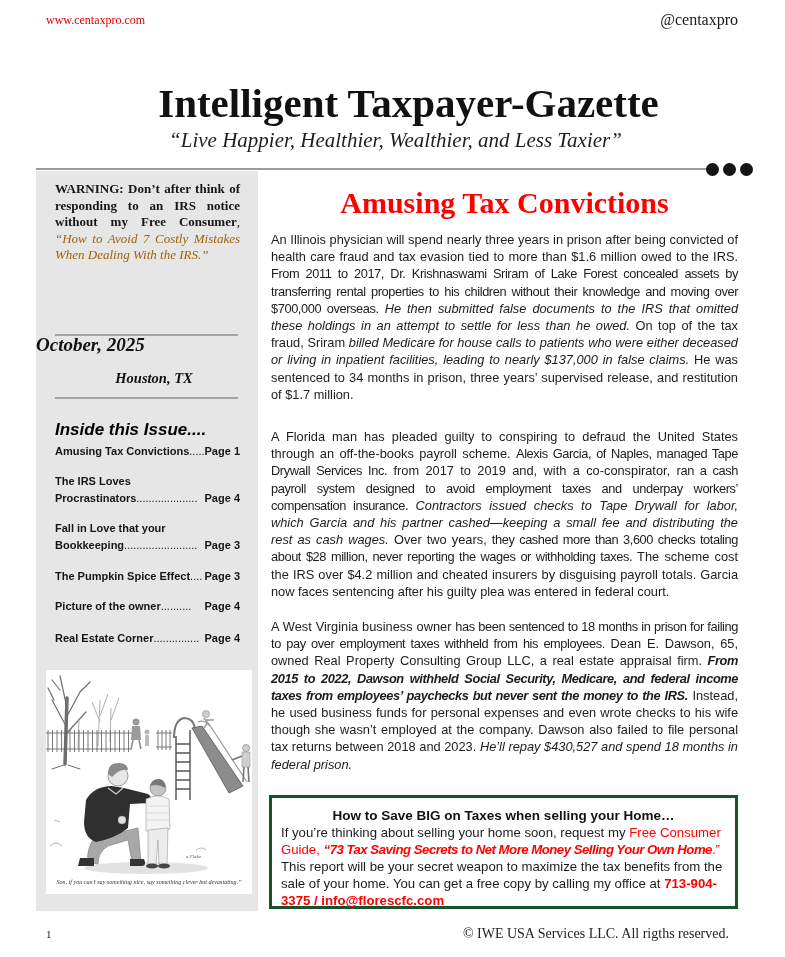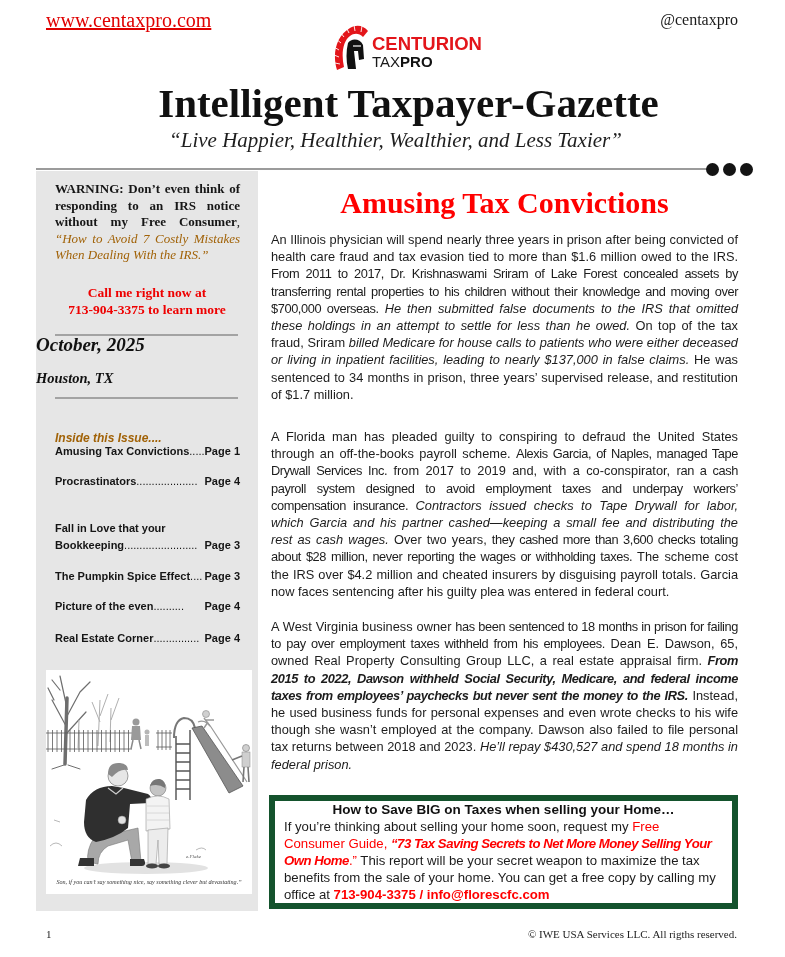--- a/index.html
+++ b/index.html
@@ -1,112 +1,101 @@
 <!DOCTYPE html>
 <html style="--accent-red: #ff0000; --link-red: #e00000; --cta-red: #ee0000; --brand-red: #e3151a; --sidebar-bg: #e6e6e6; --rule: #9b9b9b; --text: #1c1c1c;"><head>
 <meta charset="utf-8">
 <style>
 *{box-sizing:border-box;margin:0;padding:0;}
 html,body{background:#fff;}
 .page{position:relative;width:785px;height:957px;background:#fff;overflow:hidden;color:var(--text,#1c1c1c);}
 .abs{position:absolute;}
 
-.site-link{left:46px;top:11px;font-family:"Liberation Serif",serif;font-size:20px;line-height:18px;color:var(--link-red,#e00000);text-decoration:underline;cursor:pointer;}
+.site-link{left:46px;top:11px;font-family:"Liberation Serif",serif;font-size:12px;line-height:18px;color:var(--link-red,#e00000);cursor:pointer;}
 .handle{right:47px;top:11px;font-family:"Liberation Serif",serif;font-size:16px;line-height:18px;color:#1a1a1a;}
 .logo{left:333px;top:24px;width:160px;height:50px;}
 .logo .crest{position:absolute;left:0;top:0;width:36px;height:48px;}
 .logo .brand{position:absolute;left:39px;top:10.6px;font-family:"Liberation Sans",sans-serif;font-weight:bold;font-size:18.5px;line-height:1;color:var(--brand-red,#e3151a);white-space:nowrap;}
 .logo .sub{position:absolute;left:39px;top:30px;font-family:"Liberation Sans",sans-serif;font-size:15px;line-height:1;color:#1a1a1a;white-space:nowrap;}
 .logo .sub .pro{font-weight:bold;color:#111;}
 .title{left:16px;top:83px;width:785px;text-align:center;font-family:"Liberation Serif",serif;font-weight:bold;font-size:41px;line-height:1;color:#111;white-space:nowrap;}
 .tagline{left:0;top:130px;width:791px;text-align:center;font-family:"Liberation Serif",serif;font-style:italic;font-size:21px;line-height:1;color:#1e1e1e;white-space:nowrap;}
 .rule{left:36px;top:168px;width:672px;height:2px;background:var(--rule,#9b9b9b);}
 .dot{top:162.5px;width:13px;height:13px;border-radius:50%;background:#141414;}
 
 .sidebar{left:36px;top:171px;width:222px;height:740px;background:var(--sidebar-bg,#e6e6e6);}
 .sidebar .warning{position:absolute;left:19px;top:10px;width:185px;font-family:"Liberation Serif",serif;font-size:13px;line-height:16.5px;text-align:justify;color:#161616;}
 .warning .sb{font-weight:bold;}
 .warning .si{font-style:italic;color:#a16207;}
 .sidebar .cta{position:absolute;left:10px;top:113px;width:202px;text-align:center;font-family:"Liberation Serif",serif;font-weight:bold;font-size:13.5px;line-height:17px;color:var(--cta-red,#ee0000);}
 .sidebar .hr{position:absolute;left:19px;width:183px;height:1.5px;background:#a3a3a3;}
 .sidebar .date{position:absolute;left:0;top:163px;width:222px;text-align:left;font-family:"Liberation Serif",serif;font-weight:bold;font-style:italic;font-size:19px;line-height:22px;color:#111;}
-.sidebar .loc{position:absolute;left:0;top:199px;width:236px;font-family:"Liberation Serif",serif;font-weight:bold;font-style:italic;font-size:14.5px;line-height:17px;color:#111;}
-.toc-head{position:absolute;left:19px;top:257px;font-family:"Liberation Sans",sans-serif;font-weight:bold;font-style:italic;font-size:12px;line-height:20px;color:#a16207;white-space:nowrap;}
+.sidebar .loc{position:absolute;left:0;top:199px;width:236px;text-align:center;font-family:"Liberation Serif",serif;font-weight:bold;font-style:italic;font-size:14.5px;line-height:17px;color:#111;}
+.toc-head{position:absolute;left:19px;top:249px;font-family:"Liberation Sans",sans-serif;font-weight:bold;font-style:italic;font-size:17px;line-height:20px;color:#000000;white-space:nowrap;}
 .toc-item{position:absolute;left:19px;width:185px;font-family:"Liberation Sans",sans-serif;font-weight:bold;font-size:11px;line-height:16.5px;color:#151515;cursor:pointer;}
 .toc-line{display:flex;white-space:nowrap;}
 .toc-line .leader{font-weight:normal;overflow:hidden;min-width:0;flex:0 1 auto;}
 .toc-line .pg{margin-left:auto;padding-left:1px;flex:0 0 auto;}
 .cartoon{position:absolute;left:10px;top:499px;width:206px;height:224px;background:#fff;}
 
 .art-title{left:271px;top:188px;width:467px;text-align:center;font-family:"Liberation Serif",serif;font-size:30px;line-height:1;color:var(--accent-red,#ff0000);white-space:nowrap;}
 .para{left:271px;width:467px;font-family:"Liberation Sans",sans-serif;font-size:12.8px;line-height:17.2px;text-align:justify;color:#1c1c1c;}
 .para .b{font-weight:normal;letter-spacing:-0.4px;}
 .para .i{font-style:italic;}
 .para .bi{font-weight:bold;font-style:italic;letter-spacing:-0.4px;}
-.promo{left:269px;top:795px;width:469px;height:114px;border:6px solid #14532d;padding:0 9px 0 9px;background:#fff;}
+.promo{left:269px;top:795px;width:469px;height:114px;border:3px solid #14532d;padding:9px 9px 0 9px;background:#fff;}
 .promo-title{text-align:center;font-family:"Liberation Sans",sans-serif;font-weight:bold;font-size:13.5px;line-height:17px;color:#111;white-space:nowrap;}
 .promo-body{font-family:"Liberation Sans",sans-serif;font-size:13.2px;line-height:17px;color:#1c1c1c;}
 .promo-body .red{color:var(--accent-red,#ff0000);}
 .promo-body .bi{font-weight:bold;font-style:italic;letter-spacing:-0.5px;}
 .promo-body .b{font-weight:bold;}
 
 .pgnum{left:46px;top:927px;font-family:"Liberation Serif",serif;font-size:11px;line-height:14px;color:#222;}
-.copy{right:48px;top:927px;font-family:"Liberation Serif",serif;font-size:11px;line-height:14px;color:#222;white-space:nowrap;}
+.copy{right:56px;top:927px;font-family:"Liberation Serif",serif;font-size:14px;line-height:14px;color:#222;white-space:nowrap;}
 </style>
 </head>
 <body>
 
 <div class="page">
 
   <a class="abs site-link">www.centaxpro.com</a>
   <div class="abs handle">@centaxpro</div>
 
-  <div class="abs logo">
-    <svg class="crest" viewBox="0 0 36 48">
-      <path d="M4 46 C-1 30 3 12 17 4 C24 0 31 2 35 7 L30 13 C26 9 21 9 17 12 C10 17 8 30 11 43 Z" fill="#e3151a"></path>
-      <path d="M7 40 L2 39 M6 33 L1 31 M6 26 L1 23 M8 19 L3 15 M11 13 L7 8 M16 9 L13 3 M22 7 L21 1 M28 8 L29 2" stroke="#fff" stroke-width="0.9"></path>
-      <path d="M15 19 C18 14 27 14 30 21 L31 35 L26 36 L25 27 L21 27 L23 45 L15 45 C13 37 13 27 15 19 Z" fill="#111"></path>
-      <path d="M20 22 L28 22" stroke="#fff" stroke-width="1.2"></path>
-    </svg>
-    <div class="brand">CENTURION</div>
-    <div class="sub"><span>TAX</span><span class="pro">PRO</span></div>
-  </div>
 
   <h1 class="abs title">Intelligent Taxpayer-Gazette</h1>
   <div class="abs tagline">“Live Happier, Healthier, Wealthier, and Less Taxier”</div>
 
   <div class="abs rule"></div>
   <div class="abs dot" style="left:706px"></div>
   <div class="abs dot" style="left:723px"></div>
   <div class="abs dot" style="left:740px"></div>
 
   <aside class="abs sidebar">
-    <p class="warning"><span class="sb">WARNING: Don’t even think of responding to an IRS notice without my Free Consumer</span><span>,</span><span class="si"> “How to Avoid 7 Costly Mistakes When Dealing With the IRS.”</span></p>
-
-    <div class="cta">
-      <div>Call me right now at</div>
-      <div>713-904-3375 to learn more</div>
-    </div>
+    <p class="warning"><span class="sb">WARNING: Don’t after think of responding to an IRS notice without my Free Consumer</span><span>,</span><span class="si"> “How to Avoid 7 Costly Mistakes When Dealing With the IRS.”</span></p>
+
 
     <div class="hr" style="top:163px"></div>
     <div class="date">October, 2025</div>
     <div class="loc">Houston, TX</div>
     <div class="hr" style="top:226px"></div>
 
     <div class="toc-head">Inside this Issue....</div>
 
     <div class="toc-item" style="top:272px">
       <div class="toc-line">
           <span>Amusing Tax Convictions</span>
           <span class="leader">.....</span>
           <span class="pg">Page 1</span>
         </div>
     </div>
     <div class="toc-item" style="top:302px">
       <div class="toc-line">
+          <span>The IRS Loves</span>
+        </div>
+      <div class="toc-line">
           <span>Procrastinators</span>
           <span class="leader">....................</span>
           <span class="pg">Page 4</span>
         </div>
     </div>
     <div class="toc-item" style="top:349px">
       <div class="toc-line">
           <span>Fall in Love that your</span>
         </div>
       <div class="toc-line">
@@ -117,21 +106,21 @@
     </div>
     <div class="toc-item" style="top:397px">
       <div class="toc-line">
           <span>The Pumpkin Spice Effect</span>
           <span class="leader">....</span>
           <span class="pg">Page 3</span>
         </div>
     </div>
     <div class="toc-item" style="top:427px">
       <div class="toc-line">
-          <span>Picture of the even</span>
+          <span>Picture of the owner</span>
           <span class="leader">..........</span>
           <span class="pg"> Page 4</span>
         </div>
     </div>
     <div class="toc-item" style="top:459px">
       <div class="toc-line">
           <span>Real Estate Corner</span>
           <span class="leader">...............</span>
           <span class="pg"> Page 4</span>
         </div>

